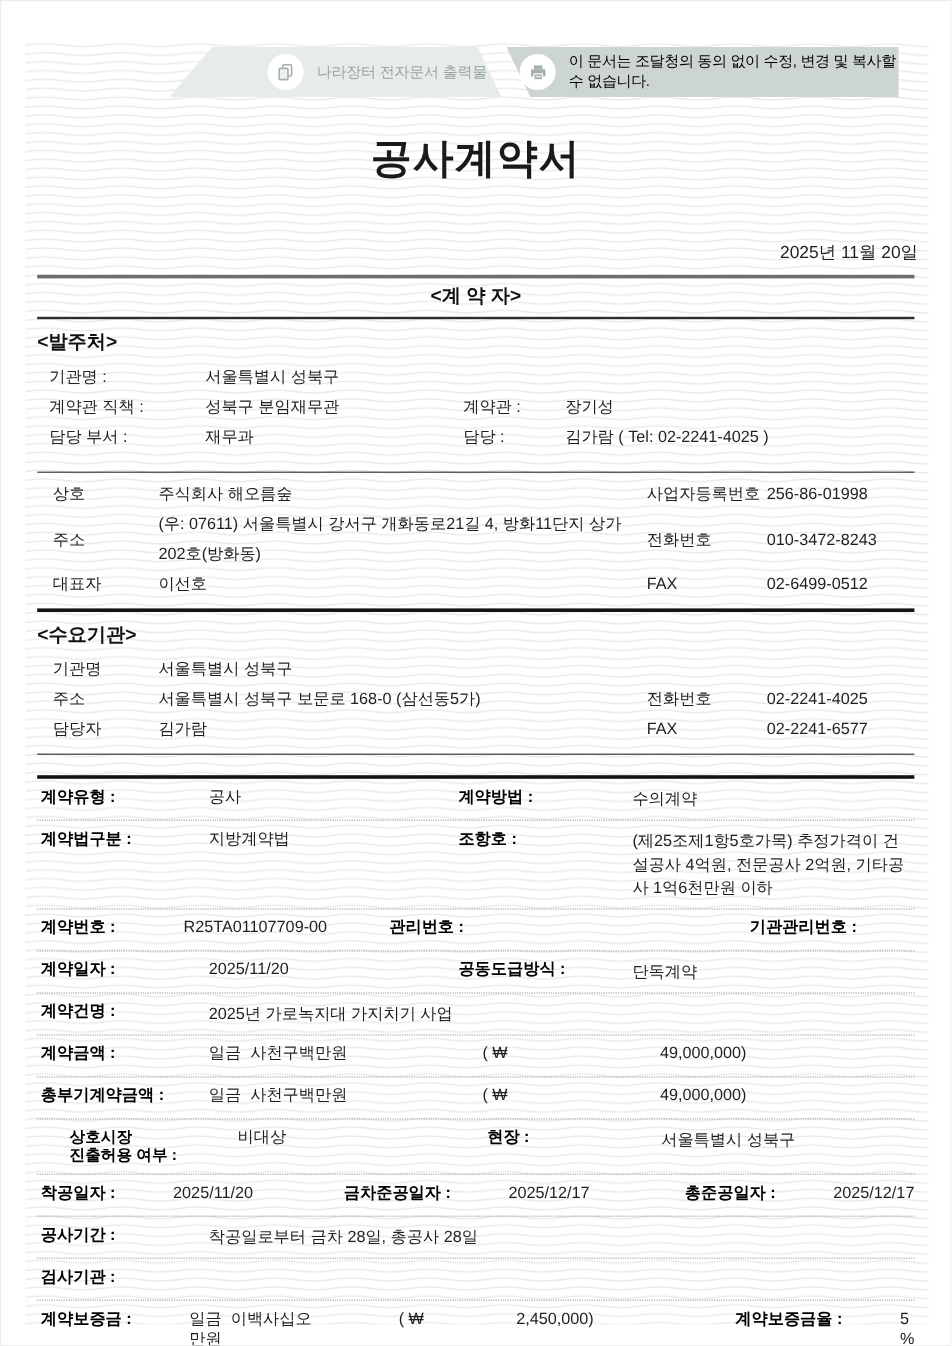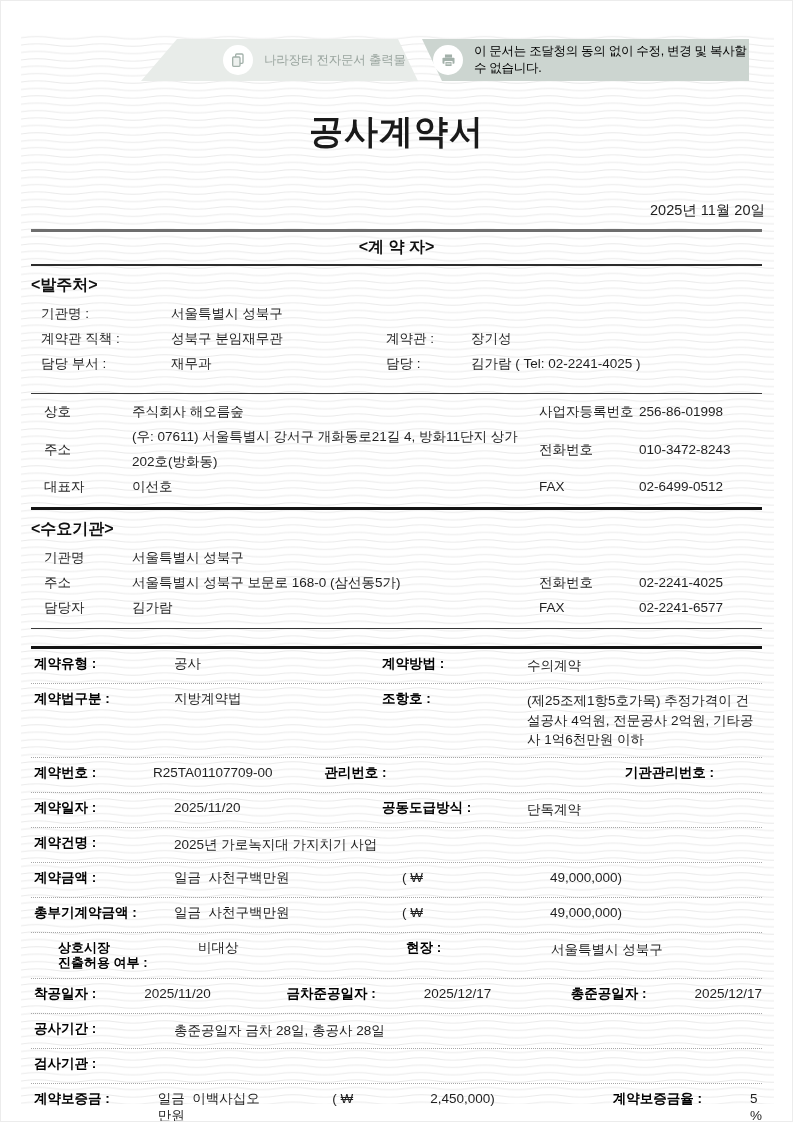--- a/index.html
+++ b/index.html
@@ -262,21 +262,21 @@
         <span class="tA">착공일자 :</span>
         <span class="tB val">2025/11/20</span>
         <span class="tC">금차준공일자 :</span>
         <span class="tD val">2025/12/17</span>
         <span class="tE">총준공일자 :</span>
         <span class="tF val">2025/12/17</span>
       </div>
 
       <div class="trow">
         <span class="tA">공사기간 :</span>
-        <span class="tR val">총준공일자 금차 28일, 총공사 28일</span>
+        <span class="tR val">착공일로부터 금차 28일, 총공사 28일</span>
       </div>
 
       <div class="trow">
         <span class="tA">검사기관 :</span>
         <span class="tR val"></span>
       </div>
 
       <div class="trow">
         <span class="tA">계약보증금 :</span>
         <span class="tB val">일금  이백사십오만원</span>

